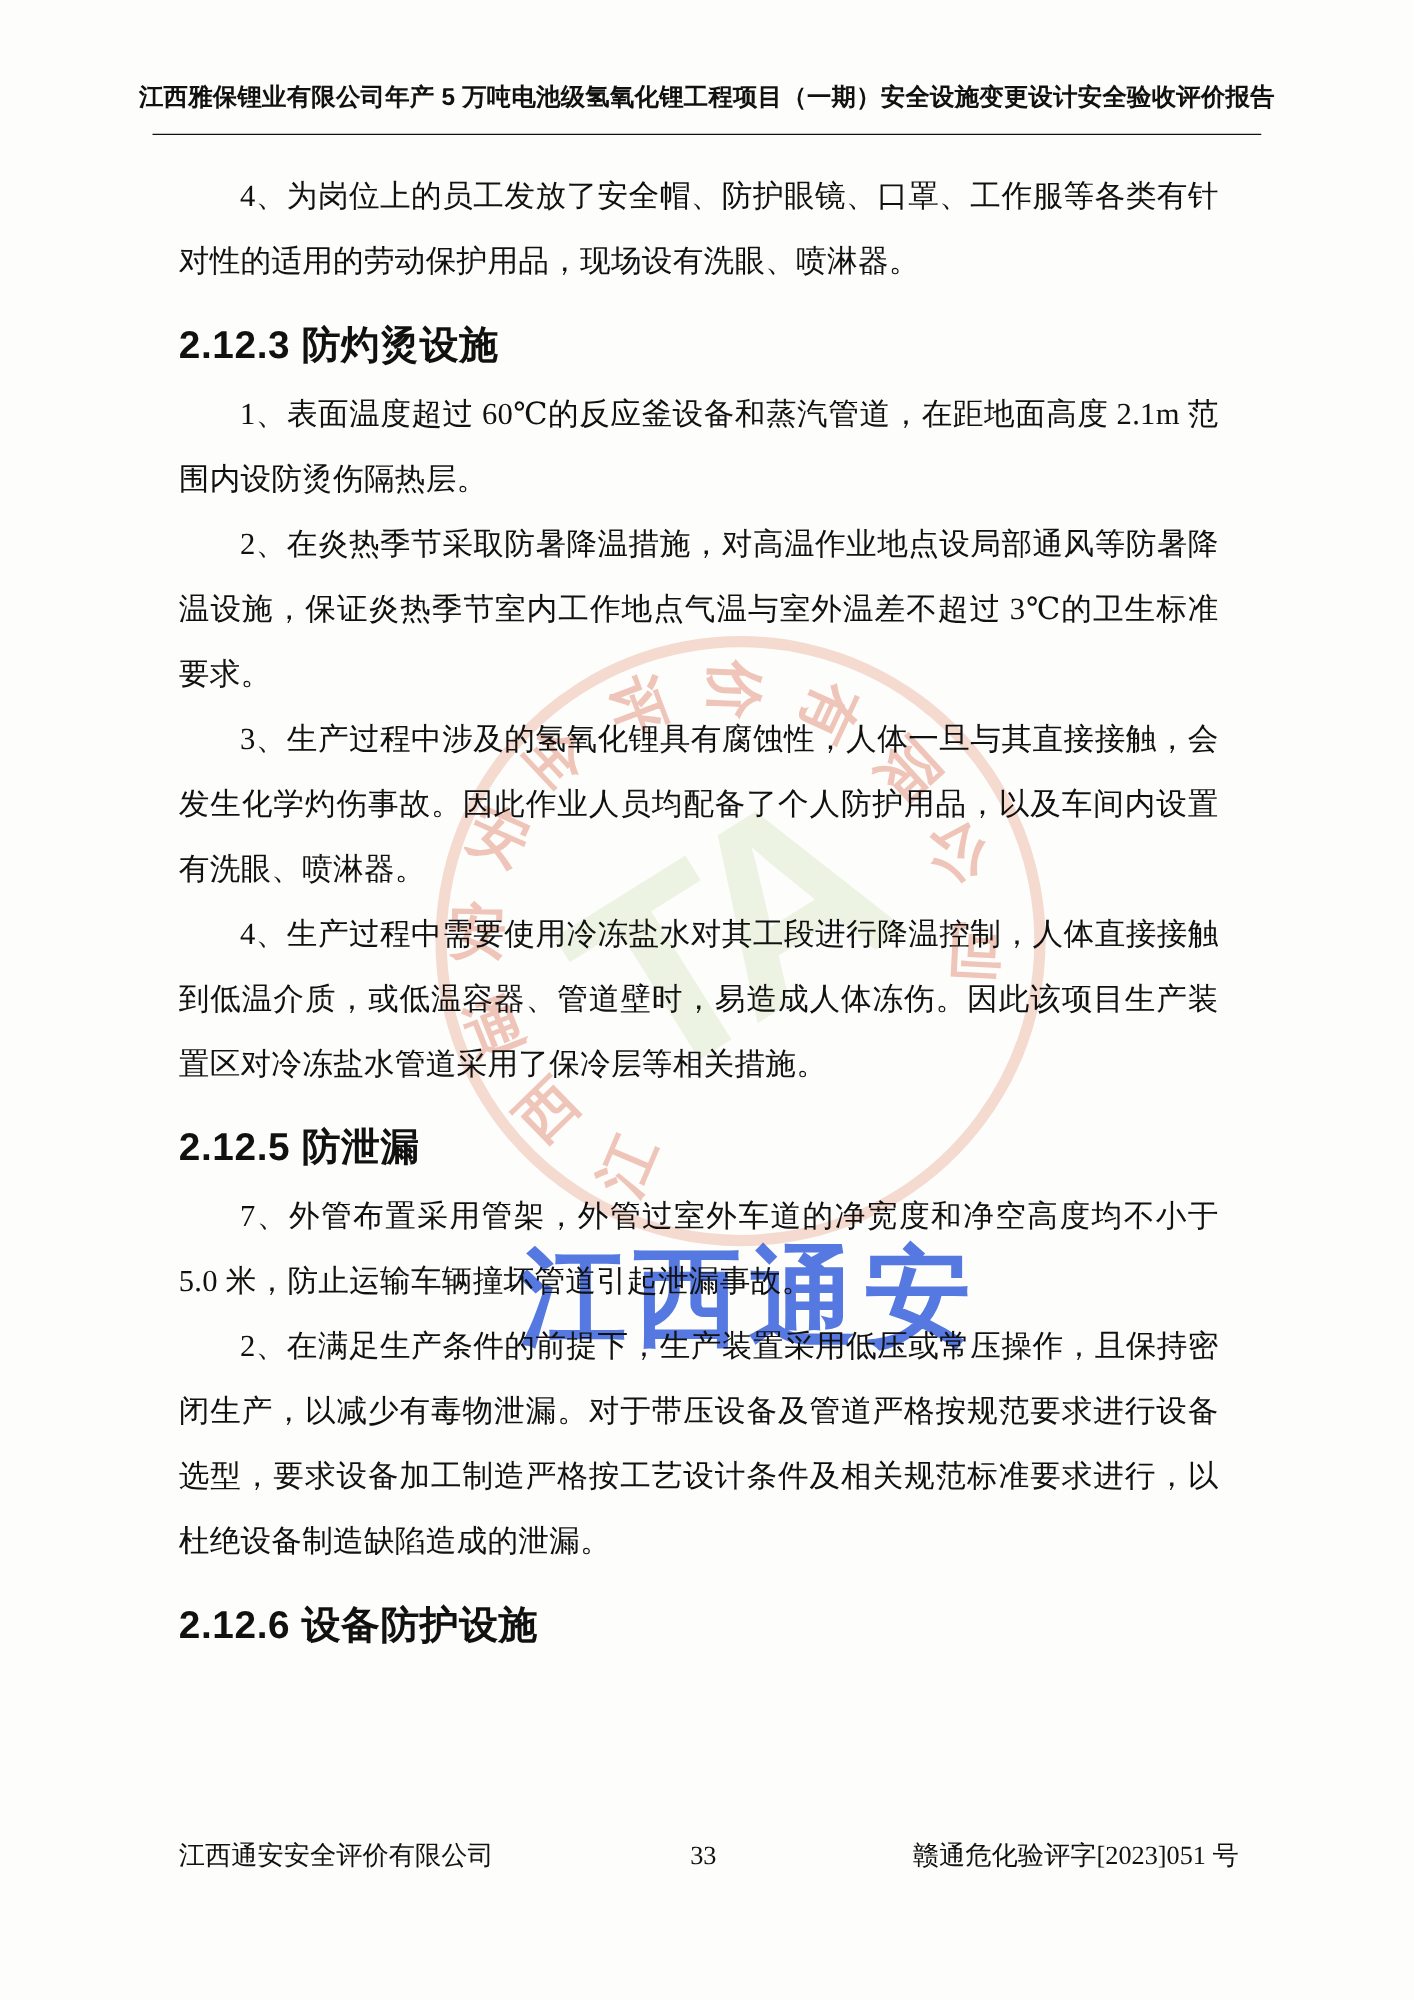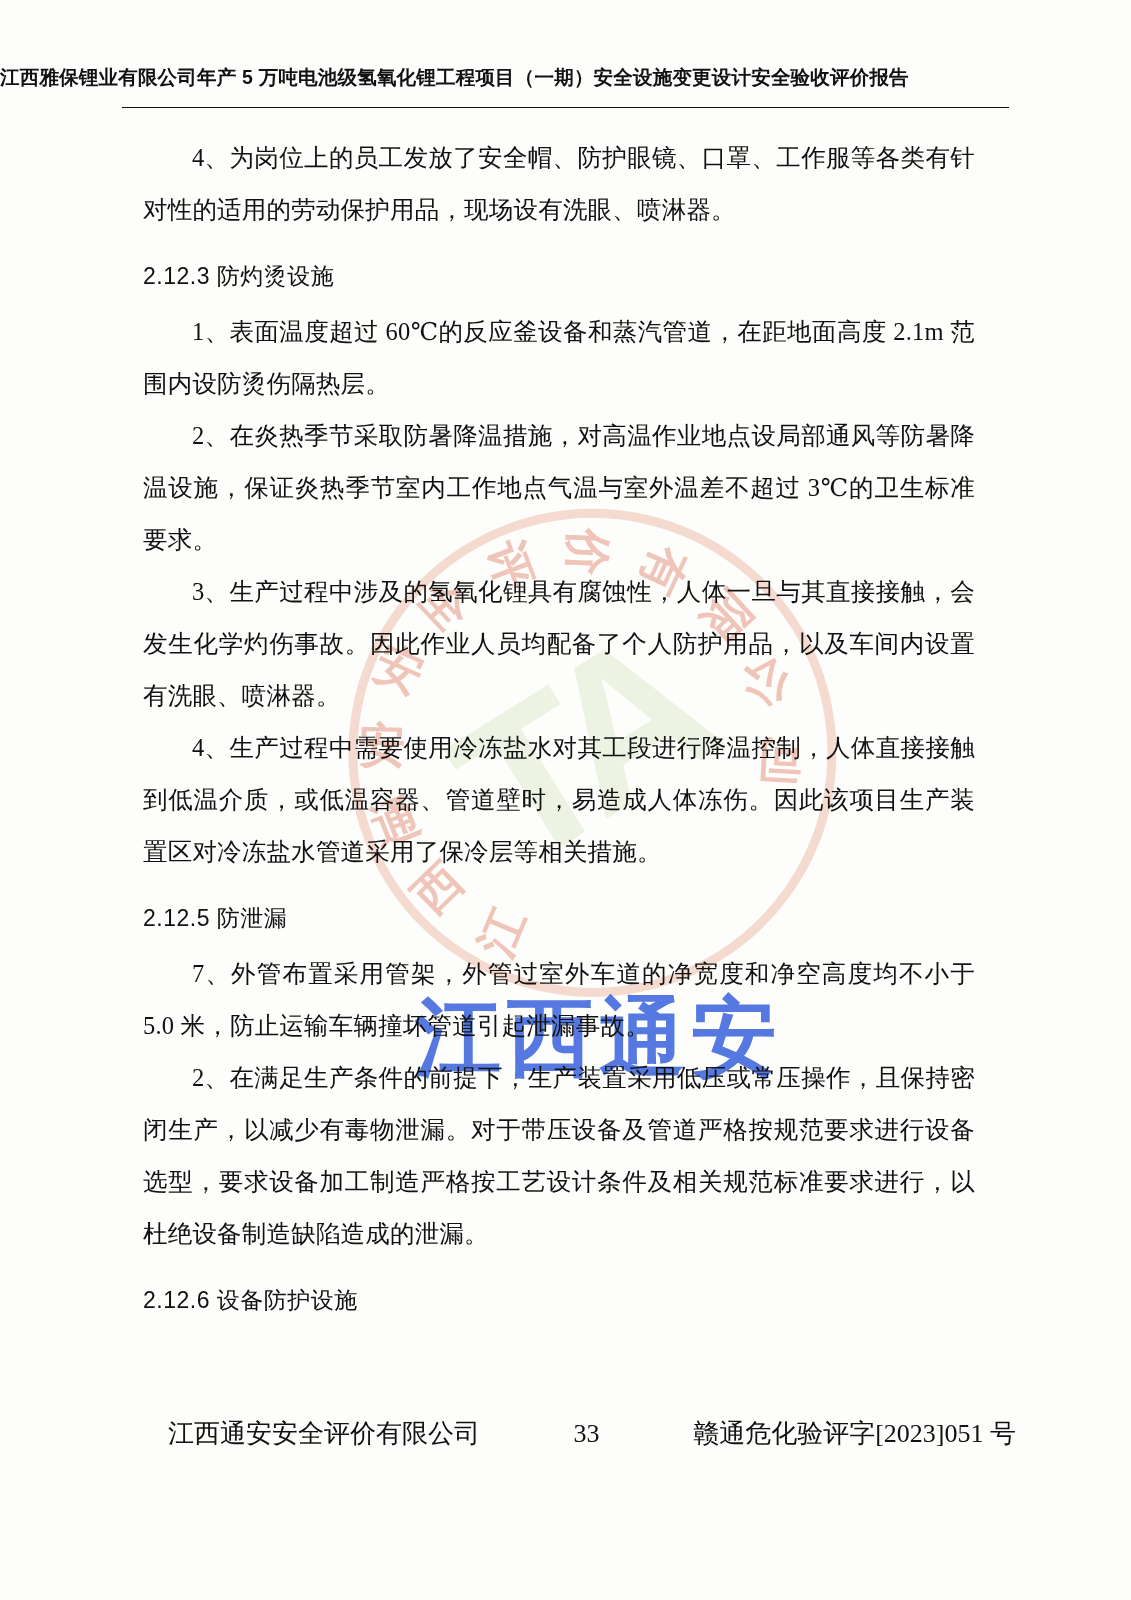--- a/index.html
+++ b/index.html
@@ -81,20 +81,21 @@
     font-family: "Liberation Sans", sans-serif;
     letter-spacing: 6px;
     opacity: 0.75;
   }
 
   
   .header {
     position: absolute;
     left: 0; top: 64px;
     width: 1131px;
+    text-align: center;
     z-index: 2;
   }
   .header-title {
     display: inline-block;
     font-size: 19.5px;
     font-weight: bold;
     letter-spacing: 0.2px;
     font-family: "Liberation Sans", "DejaVu Sans", sans-serif;
     padding-bottom: 10px;
   }
@@ -119,40 +120,39 @@
   .para {
     font-size: 24.5px;
     line-height: 52px;
     text-align: justify;
     text-justify: inter-ideograph;
     margin: 0 16px 0 0;
     text-indent: 49px;
     letter-spacing: 0.2px;
   }
   .heading {
-    font-size: 23px;
-    font-weight: normal;
+    font-size: 31px;
+    font-weight: bold;
     line-height: 52px;
     margin: 14px 0 4px 0;
     font-family: "Liberation Sans", "DejaVu Sans", sans-serif;
     letter-spacing: 0.5px;
   }
 
   
   .footer {
     position: absolute;
     left: 143px;
-    top: 1416px;
+    top: 1470px;
     width: 848px;
     display: flex;
     justify-content: space-between;
     align-items: center;
-    font-size: 26px;
-    z-index: 2;
-    margin-left: 25px;
+    font-size: 21px;
+    z-index: 2;
   }
   .footer-center { flex: 0 0 auto; }
 </style>
 </head>
 <body>
 
 <div class="page">
 
   <div class="watermark">
     <div class="wm-stamp">

